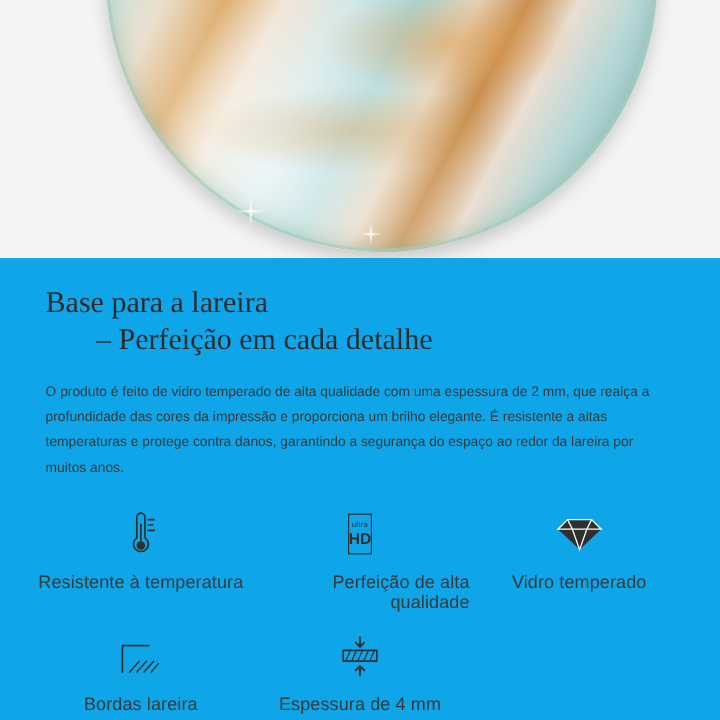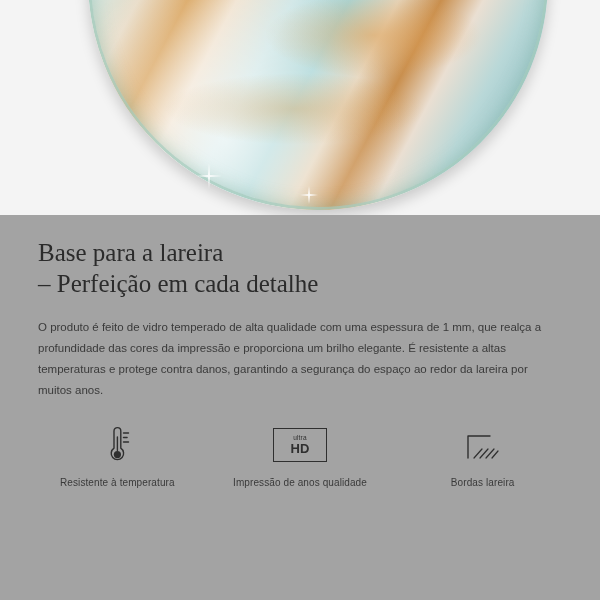--- a/index.html
+++ b/index.html
@@ -6,21 +6,21 @@
   html, body {
     width: 600px;
     height: 600px;
     background: #ffffff;
     font-family: "Liberation Sans", sans-serif;
   }
   .page {
     position: relative;
     width: 600px;
     height: 600px;
-    background: #a3a3a3;
+    background: #0ea5e9;
     overflow: hidden;
   }
 
   
   .hero {
     position: absolute;
     left: 0; top: 0;
     width: 600px;
     height: 215px;
     background: #f4f4f4;
@@ -91,21 +91,21 @@
     width: 600px;
   }
   .headline {
     margin: 22px 38px 0 38px;
     font-family: "Liberation Serif", serif;
     font-size: 25px;
     line-height: 31px;
     color: #2b2b2b;
     font-weight: 400;
   }
-  .headline .l2 { display: block; }
+  .headline .l2 { display: block; margin-left: 42px; }
   .body-copy {
     margin: 18px 38px 0 38px;
     font-size: 11.5px;
     line-height: 21px;
     color: #3a3a3a;
   }
 
   
   .features {
     margin: 22px 26px 0 26px;
@@ -120,35 +120,36 @@
     text-align: center;
   }
   .feature .icon {
     height: 44px;
     display: flex;
     align-items: center;
     justify-content: center;
   }
   .feature .caption {
     margin-top: 10px;
-    font-size: 10px;
+    font-size: 15px;
     color: #3a3a3a;
     letter-spacing: .1px;
+    text-align: right;
   }
   svg { display: block; }
   .stroke {
     fill: none;
     stroke: #2f2f2f;
     stroke-width: 1.4;
     stroke-linecap: round;
     stroke-linejoin: round;
   }
   .fill { fill: #2f2f2f; }
   .hd-box {
-    width: 54px; height: 34px;
+    width: 20px; height: 34px;
     border: 1.4px solid #2f2f2f;
     display: flex;
     flex-direction: column;
     align-items: center;
     justify-content: center;
     line-height: 1;
   }
   .hd-box .t1 { font-size: 6.5px; letter-spacing: .2px; color: #2f2f2f; }
   .hd-box .t2 { font-size: 13px; font-weight: bold; color: #2f2f2f; margin-top: 1px; }
 </style>
@@ -163,21 +164,21 @@
     <div class="hero-glint b"></div>
   </div>
 
   <div class="content">
 
     <h1 class="headline">
       <span>Base para a lareira</span>
       <span class="l2">– Perfeição em cada detalhe</span>
     </h1>
 
-    <p class="body-copy">O produto é feito de vidro temperado de alta qualidade com uma espessura de 1 mm, que realça a profundidade das cores da impressão e proporciona um brilho elegante. É resistente a altas temperaturas e protege contra danos, garantindo a segurança do espaço ao redor da lareira por muitos anos.</p>
+    <p class="body-copy">O produto é feito de vidro temperado de alta qualidade com uma espessura de 2 mm, que realça a profundidade das cores da impressão e proporciona um brilho elegante. É resistente a altas temperaturas e protege contra danos, garantindo a segurança do espaço ao redor da lareira por muitos anos.</p>
 
     <div class="features">
 
       <div class="feature">
         <div class="icon">
           <svg width="34" height="40" viewBox="0 0 34 40">
             <path class="stroke" d="M14 6a3.4 3.4 0 0 1 6.8 0v17.2a6.2 6.2 0 1 1-6.8 0z"></path>
             <path class="stroke" d="M17.4 12v13.6"></path>
             <circle class="fill" cx="17.4" cy="29.6" r="3.6"></circle>
             <path class="stroke" d="M23.5 8h5M23.5 12.5h3.6M23.5 17h5"></path>
@@ -186,31 +187,53 @@
         <div class="caption">Resistente à temperatura</div>
       </div>
 
       <div class="feature">
         <div class="icon">
           <div class="hd-box">
             <div class="t1">ultra</div>
             <div class="t2">HD</div>
           </div>
         </div>
-        <div class="caption">Impressão de anos qualidade</div>
-      </div>
-
-
+        <div class="caption">Perfeição de alta qualidade</div>
+      </div>
+
+
+      <div class="feature">
+        <div class="icon">
+          <svg width="40" height="34" viewBox="0 0 40 34">
+            <path class="fill" d="M10 5h20l8 8-18 17L2 13z" opacity="1"></path>
+            <path d="M10 5l-8 8h36l-8-8z" fill="none" stroke="#ffffff" stroke-width="1.1"></path>
+            <path d="M14 13l6 17 6-17" fill="none" stroke="#ffffff" stroke-width="1.1"></path>
+            <path d="M10 5l4 8M30 5l-4 8" fill="none" stroke="#ffffff" stroke-width="1.1"></path>
+          </svg>
+        </div>
+        <div class="caption">Vidro temperado</div>
+      </div>
 
       <div class="feature">
         <div class="icon">
           <svg width="38" height="34" viewBox="0 0 38 34">
             <path class="stroke" d="M4 30V8h22"></path>
             <path class="stroke" d="M10 30l8-9M16 30l8-9M22 30l8-9M28 30l6-7" style="stroke-width:1.2"></path>
           </svg>
         </div>
         <div class="caption">Bordas lareira</div>
       </div>
 
+      <div class="feature">
+        <div class="icon">
+          <svg width="44" height="36" viewBox="0 0 44 36">
+            <path class="stroke" d="M22 2v7M18.5 6.5l3.5 3.5 3.5-3.5" style="stroke-width:1.6"></path>
+            <rect x="8" y="13" width="28" height="9" class="stroke"></rect>
+            <path class="stroke" d="M10 22l4-9M15 22l4-9M20 22l4-9M25 22l4-9M30 22l4-9" style="stroke-width:1"></path>
+            <path class="stroke" d="M22 34v-7M18.5 29.5l3.5-3.5 3.5 3.5" style="stroke-width:1.6"></path>
+          </svg>
+        </div>
+        <div class="caption">Espessura de 4 mm</div>
+      </div>
 
     </div>
   </div>
 </div>
 
 </body></html>

